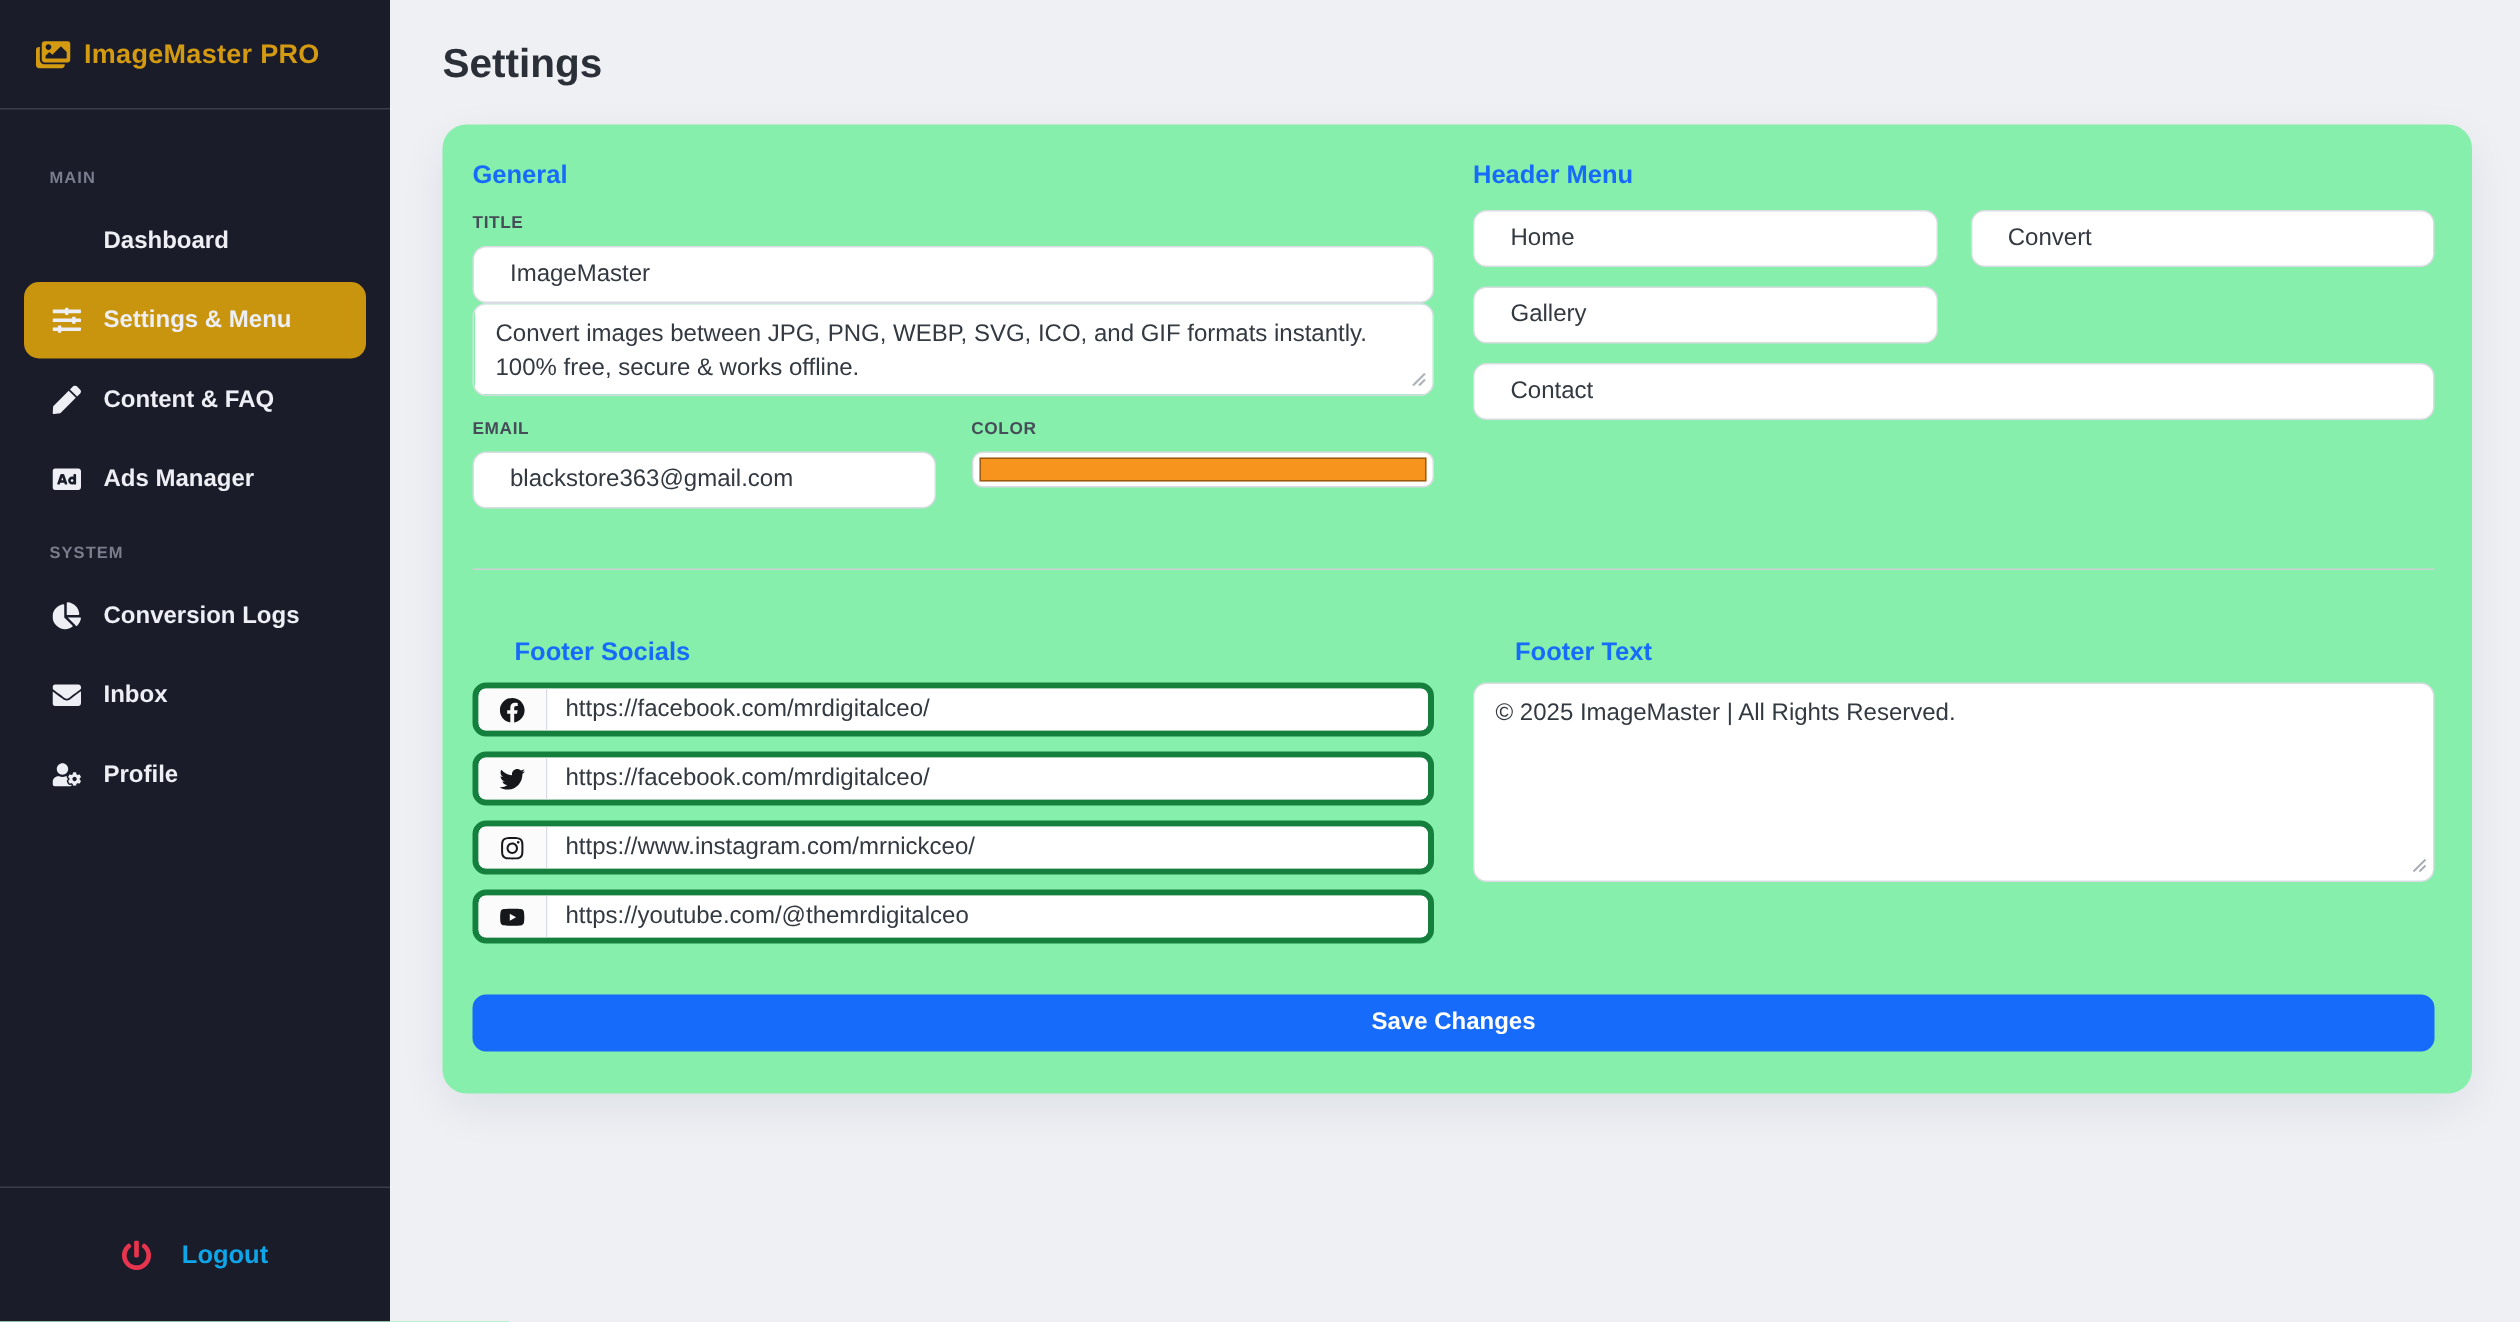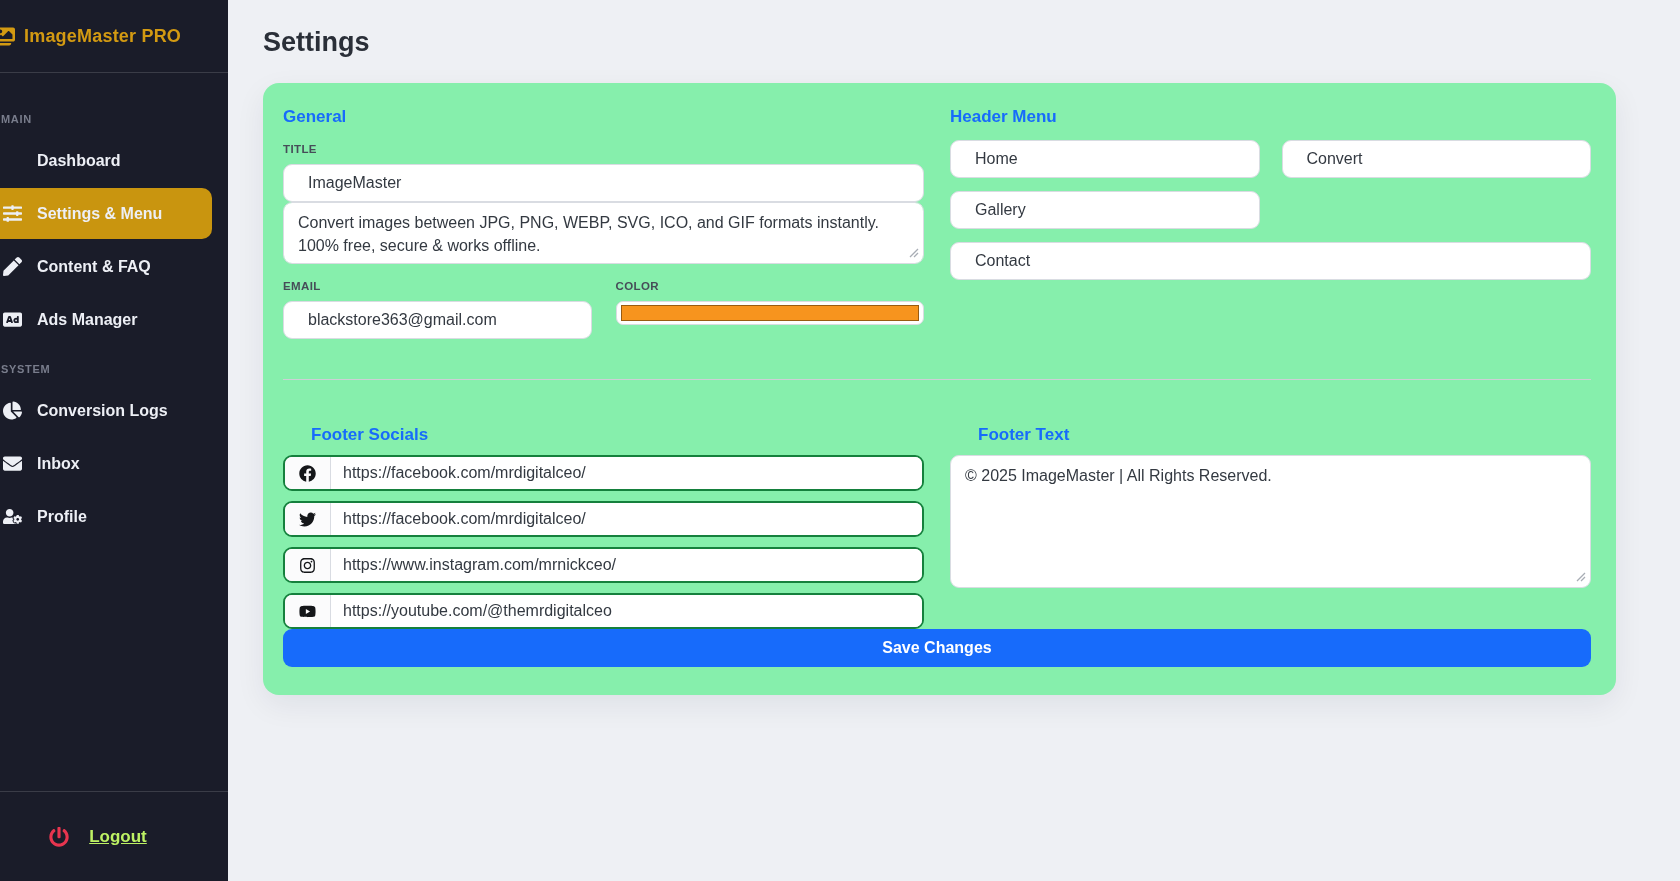--- a/index.html
+++ b/index.html
@@ -2,21 +2,21 @@
 <html><head>
 <meta charset="utf-8">
 <style>
   * { box-sizing: border-box; }
   html,body { margin:0; padding:0; }
   body {
     width:1680px; height:881px; overflow:hidden;
     font-family:"Liberation Sans", sans-serif;
     background:#eef0f4; color:#333941;
   }
-  .layout { display:flex; width:1648px; height:881px;justify-content:flex-end; }
+  .layout { display:flex; width:1648px; height:881px; }
 
   
   .sidebar {
     width:260px; flex-shrink:0; height:881px;
     background:#1a1c29; display:flex; flex-direction:column;
   }
   .brand {
     height:73px; flex-shrink:0; display:flex; align-items:center; gap:9px;
     padding:0 24px; border-bottom:1px solid rgba(255,255,255,.14);
   }
@@ -31,21 +31,21 @@
     display:flex; align-items:center; gap:13px; height:51px;
     margin:2px 16px; padding:0 17px; border-radius:10px;
     font-size:16px; font-weight:bold; color:#edeff5; cursor:pointer;
   }
   .nav-item .ico { width:23px; display:flex; justify-content:center; align-items:center; }
   .nav-item .ico svg { width:19px; height:19px; fill:#edeff5; }
   .nav-item.active { background:#c9950f; }
   .sidebar-footer {
     flex-shrink:0; height:90px; border-top:1px solid rgba(255,255,255,.14);
     display:flex; align-items:center; justify-content:center; gap:20px;
-    color:#bef264; font-size:17px; font-weight:bold; cursor:pointer;text-decoration:underline;
+    color:#0ea5e9; font-size:17px; font-weight:bold; cursor:pointer;
   }
   .sidebar-footer svg { width:20px; height:20px; fill:#e8354f; }
 
   
   .main { flex:1; padding:27px 32px 0 35px; }
   .page-title { margin:0; font-size:27px; font-weight:bold; color:#2a2f38; }
   .card {
     margin-top:25px; width:1353px; background:#86efac; border-radius:16px;
     padding:24px 25px 28px 20px;
     box-shadow:0 10px 30px rgba(20,30,60,.07);
@@ -72,34 +72,34 @@
     padding:3px 4px; background:#fff; cursor:pointer;
   }
   .color-swatch { width:100%; height:100%; border:1px solid rgba(0,0,0,.38); }
 
   .menu-grid { display:grid; grid-template-columns:1fr 1fr; gap:13px 22px; margin-top:13px; }
   .menu-grid .full { grid-column:1 / 3; }
 
   .divider { border:none; border-top:1px solid #cdd0d6; margin:40px 0 45px; }
 
   .soc-row {
-    display:flex; height:36px; border:2px solid #15803d; border-radius:9px;
+    display:flex; height:36px; border:4px solid #15803d; border-radius:9px;
     overflow:hidden; margin-top:10px; background:#fff;
   }
   .soc-ico {
     width:46px; flex-shrink:0; border-right:1px solid #d9dce2;
     display:flex; align-items:center; justify-content:center; background:#fbfbfc;
   }
   .soc-ico svg { width:17px; height:17px; fill:#15171a; }
   .soc-inp { border:none; flex:1; min-width:0; font-size:16px; padding:0 12px; color:#333941; font-family:inherit; outline:none; }
 
   textarea.footer-ta { height:133px; margin-top:10px; }
   .socials-col .sec-h, .footer-col .sec-h { display:block;margin-left:28px; }
   .save-btn {
-    display:block; width:100%; height:38px; 
+    display:block; width:100%; height:38px; margin-top:34px;
     background:#176bfb; color:#fff; border:none; border-radius:9px;
     font-size:16px; font-weight:bold; font-family:inherit; cursor:pointer;
   }
 </style>
 </head>
 <body>
 
 <div class="layout">
 
   <aside class="sidebar">

